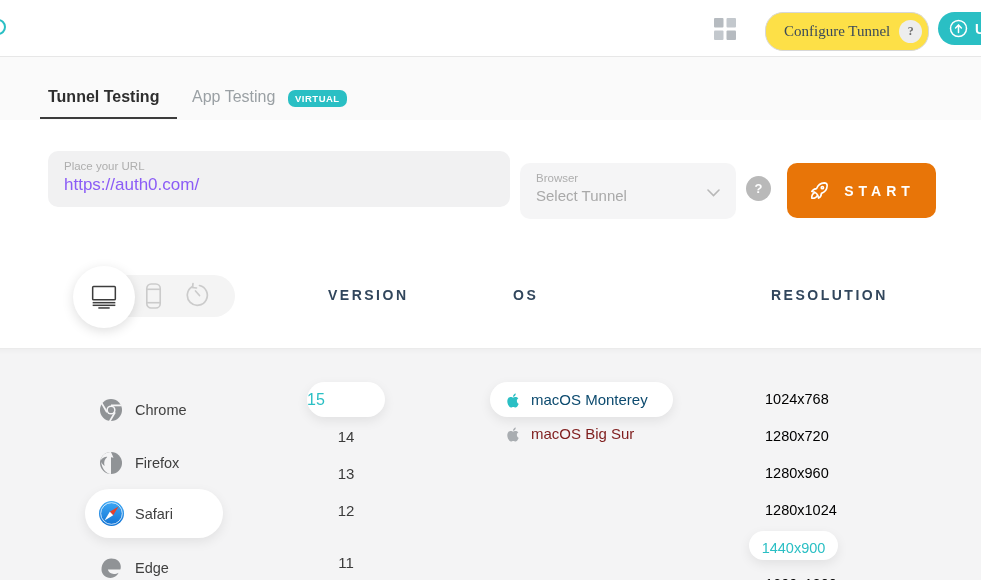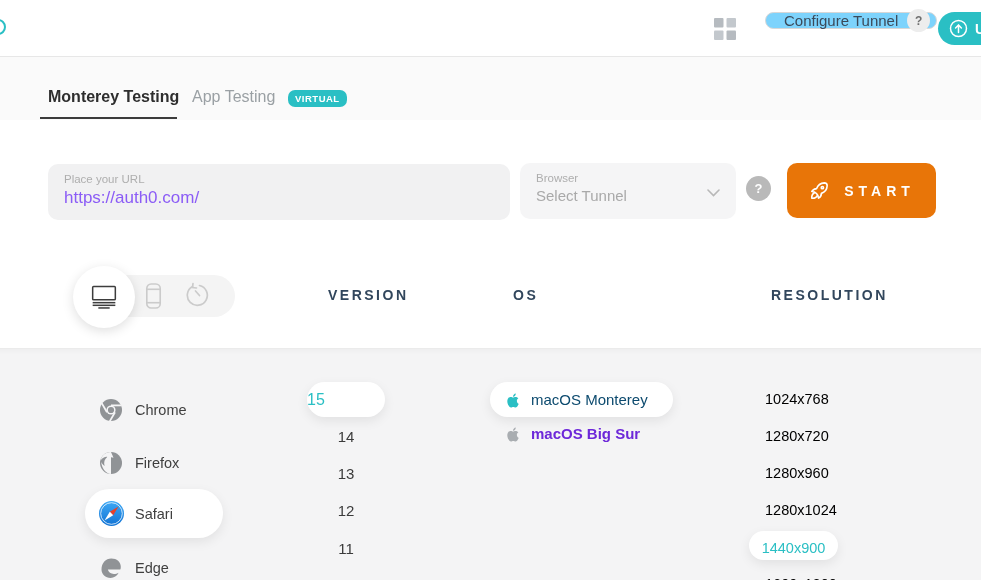--- a/index.html
+++ b/index.html
@@ -4,41 +4,41 @@
 <style>
   * { margin:0; padding:0; box-sizing:border-box; }
   html,body { background:#fff; }
   body { font-family:"Liberation Sans", sans-serif; }
   .screen { position:relative; width:981px; height:580px; overflow:hidden; background:#fff; }
 
   
   .topbar { position:absolute; top:0; left:0; right:0; height:57px; background:#fff; border-bottom:1px solid #e7e7e7; }
   .logo-frag { position:absolute; left:-10px; top:19px; width:16px; height:16px; border:2.5px solid #2abfc4; border-radius:50%; }
   .grid-icon { position:absolute; left:714px; top:18px; width:22px; height:22px; cursor:pointer; }
-  .cfg-btn { position:absolute; left:765px; top:12px; height:17px; background:#7dd3fc; border:1px solid #d7d7d7; border-radius:18px;
-             display:flex; align-items:center; gap:9px; padding:0 6px 0 18px; color:#3b4a5a; font-size:15px; cursor:pointer; }
+  .cfg-btn { position:absolute; left:765px; top:12px; height:39px; background:#fde047; border:1px solid #d7d7d7; border-radius:18px;
+             display:flex; align-items:center; gap:9px; padding:0 6px 0 18px; color:#3b4a5a; font-size:15px; cursor:pointer;font-family:Liberation Serif, serif; }
   .cfg-help { width:23px; height:23px; border-radius:50%; background:#ededed; color:#6f6f6f; font-size:12px; font-weight:bold;
               display:flex; align-items:center; justify-content:center; }
   .upgrade-btn { position:absolute; left:938px; top:12px; width:80px; height:33px; border:none; border-radius:17px;
                  background:#2abfc4; color:#fff; display:flex; align-items:center; gap:7px; padding-left:11px;
                  font-size:14px; font-weight:bold; cursor:pointer; font-family:inherit; }
 
   
   .tabbar { position:absolute; top:57px; left:0; right:0; height:63px; background:#fafafa; }
   .tab { position:absolute; top:31px; font-size:16px; cursor:pointer; background:none; border:none; font-family:inherit; }
   .tab-browser { left:48px; font-weight:bold; color:#2e2e2e; }
   .tab-app { left:192px; color:#9aa0a4; }
   .tab-underline { position:absolute; left:40px; top:60px; width:137px; height:2px; background:#3c3c3c; }
   .badge { position:absolute; left:288px; top:33px; background:#2abfc4; color:#fff; font-size:9.5px; font-weight:bold;
            letter-spacing:.5px; padding:3px 7px; border-radius:7px; }
 
   
   .main { position:absolute; top:120px; left:0; right:0; height:228px; background:#fff; }
   .field { position:absolute; border-radius:10px; padding:9px 16px; }
-  .url-field { left:48px; top:44px; width:462px; height:56px; background:#f1f1f2; }
+  .url-field { left:48px; top:31px; width:462px; height:56px; background:#f1f1f2; }
   .field-label { display:block; font-size:11.5px; color:#aeaeae; }
   .url-input { display:block; width:420px; border:none; background:transparent; outline:none; font-family:inherit;
                font-size:17px; color:#8b5cf6; margin-top:3px; }
   .tunnel-field { left:520px; top:43px; width:216px; height:56px; background:#f5f5f6; cursor:pointer; }
   .tunnel-value { display:block; font-size:15px; color:#a9a9a9; margin-top:3px; }
   .chevron { position:absolute; right:16px; top:26px; }
   .help-circle { position:absolute; left:746px; top:56px; width:25px; height:25px; border-radius:50%; background:#b9b9b9;
                  color:#fff; font-weight:bold; font-size:13px; display:flex; align-items:center; justify-content:center; cursor:pointer; }
   .start-btn { position:absolute; left:787px; top:43px; width:149px; height:55px; background:#e87508; border:none;
                border-radius:10px; color:#fff; display:flex; align-items:center; justify-content:center; gap:13px;
@@ -59,21 +59,21 @@
   .list-section { position:absolute; top:348px; left:0; right:0; height:232px; background:#f4f4f5;
                   border-top:1px solid #ebebeb; box-shadow:inset 0 7px 7px -7px rgba(0,0,0,.05); }
   .pill { position:absolute; background:#fff; border-radius:25px; box-shadow:0 4px 12px rgba(0,0,0,.08); }
   .row-item { position:absolute; background:none; border:none; font-family:inherit; cursor:pointer; }
   .browser-icon { position:absolute; left:99px; }
   .browser-label { position:absolute; left:135px; font-size:14.5px; color:#3f3f3f; }
   .v-item { left:307px; width:78px; text-align:center; font-size:15px; color:#3b3b3b; }
   .v-pill { left:307px; top:33px; width:78px; height:35px; border-radius:18px; line-height:35px; color:#2abfc4; }
   .os-pill { left:490px; top:33px; width:183px; height:35px; border-radius:18px; display:flex; align-items:center;
              gap:11px; padding-left:16px; color:#0c4a6e; font-size:15px; }
-  .os-row { left:490px; display:flex; align-items:flex-end; gap:11px; padding-left:16px; font-size:15px; color:#6d28d9;font-weight:bold; }
+  .os-row { left:490px; display:flex; align-items:flex-end; gap:11px; padding-left:16px; font-size:15px; color:#7f1d1d; }
   .r-item { left:765px; font-size:14.5px; color:#000000; text-align:right; }
   .r-pill { left:749px; top:182px; width:89px; height:29px; border-radius:18px; line-height:35px; text-align:center;
             color:#2abfc4; font-size:14.5px; }
 </style>
 </head>
 <body>
 
 <div class="screen">
 
   <div class="topbar">
@@ -94,21 +94,21 @@
     <button class="upgrade-btn">
       <svg width="19" height="19" viewBox="0 0 19 19">
         <circle cx="9.5" cy="9.5" r="8" fill="none" stroke="#fff" stroke-width="1.5"></circle>
         <path d="M9.5 13.5V6.2 M6.6 8.9 L9.5 5.9 L12.4 8.9" fill="none" stroke="#fff" stroke-width="1.5" stroke-linecap="round" stroke-linejoin="round"></path>
       </svg>
       <span>U</span>
     </button>
   </div>
 
   <div class="tabbar">
-    <button class="tab tab-browser">Monterey Testing</button>
+    <button class="tab tab-browser">Tunnel Testing</button>
     <div class="tab-underline"></div>
     <button class="tab tab-app">App Testing</button>
     <span class="badge">VIRTUAL</span>
   </div>
 
   <div class="main">
 
     <div class="field url-field">
       <span class="field-label">Place your URL</span>
       <input class="url-input" type="text" value="https://auth0.com/" style="">
@@ -215,21 +215,21 @@
       <svg class="browser-icon" style="left:14px;top:11px;position:absolute;" width="24" height="24" viewBox="0 0 24 24">
         <path d="M2.5 13.5 C2.5 7 6.8 2.5 12.3 2.5 C17.8 2.5 21.8 6 21.8 10.8 C21.8 12 21.6 13 21.3 13.6 L8.8 13.6 C9.4 16.4 11.9 18 14.8 18 C16.7 18 18.3 17.6 19.6 16.7 C18 20 15 21.9 11.6 21.9 C6.4 21.9 2.5 18.3 2.5 13.5 Z" fill="#909396"></path>
       </svg>
       <span class="browser-label" style="left:50px;top:15px;">Edge</span>
     </button>
 
     <div class="pill v-pill">15</div>
     <button class="row-item v-item" style="top:79px;">14</button>
     <button class="row-item v-item" style="top:116px;">13</button>
     <button class="row-item v-item" style="top:153px;">12</button>
-    <button class="row-item v-item" style="top:191px;">11</button>
+    <button class="row-item v-item" style="top:205px;">11</button>
     <button class="row-item v-item" style="top:228px;">10.1</button>
 
     <div class="pill os-pill">
       <svg width="14" height="16" viewBox="0 0 24 26">
         <path fill="#2abfc4" d="M12.152 8.896c-.948 0-2.415-1.078-3.96-1.04-2.04.027-3.91 1.183-4.961 3.014-2.117 3.675-.546 9.103 1.519 12.09 1.013 1.454 2.208 3.09 3.792 3.03 1.52-.065 2.09-.987 3.935-.987 1.831 0 2.35.987 3.96.948 1.637-.026 2.676-1.48 3.676-2.948 1.156-1.688 1.636-3.325 1.662-3.415-.039-.013-3.182-1.221-3.22-4.857-.026-3.04 2.48-4.494 2.597-4.559-1.429-2.09-3.623-2.324-4.39-2.376-2-.156-3.675 1.09-4.61 1.09zM15.53 5.83c.843-1.012 1.4-2.427 1.245-3.83-1.207.052-2.662.805-3.532 1.818-.78.896-1.454 2.338-1.273 3.714 1.338.104 2.715-.688 3.56-1.702z"></path>
       </svg>
       <span>macOS Monterey</span>
     </div>
     <button class="row-item os-row" style="top:76px;width:200px;">
       <svg width="14" height="16" viewBox="0 0 24 26">

